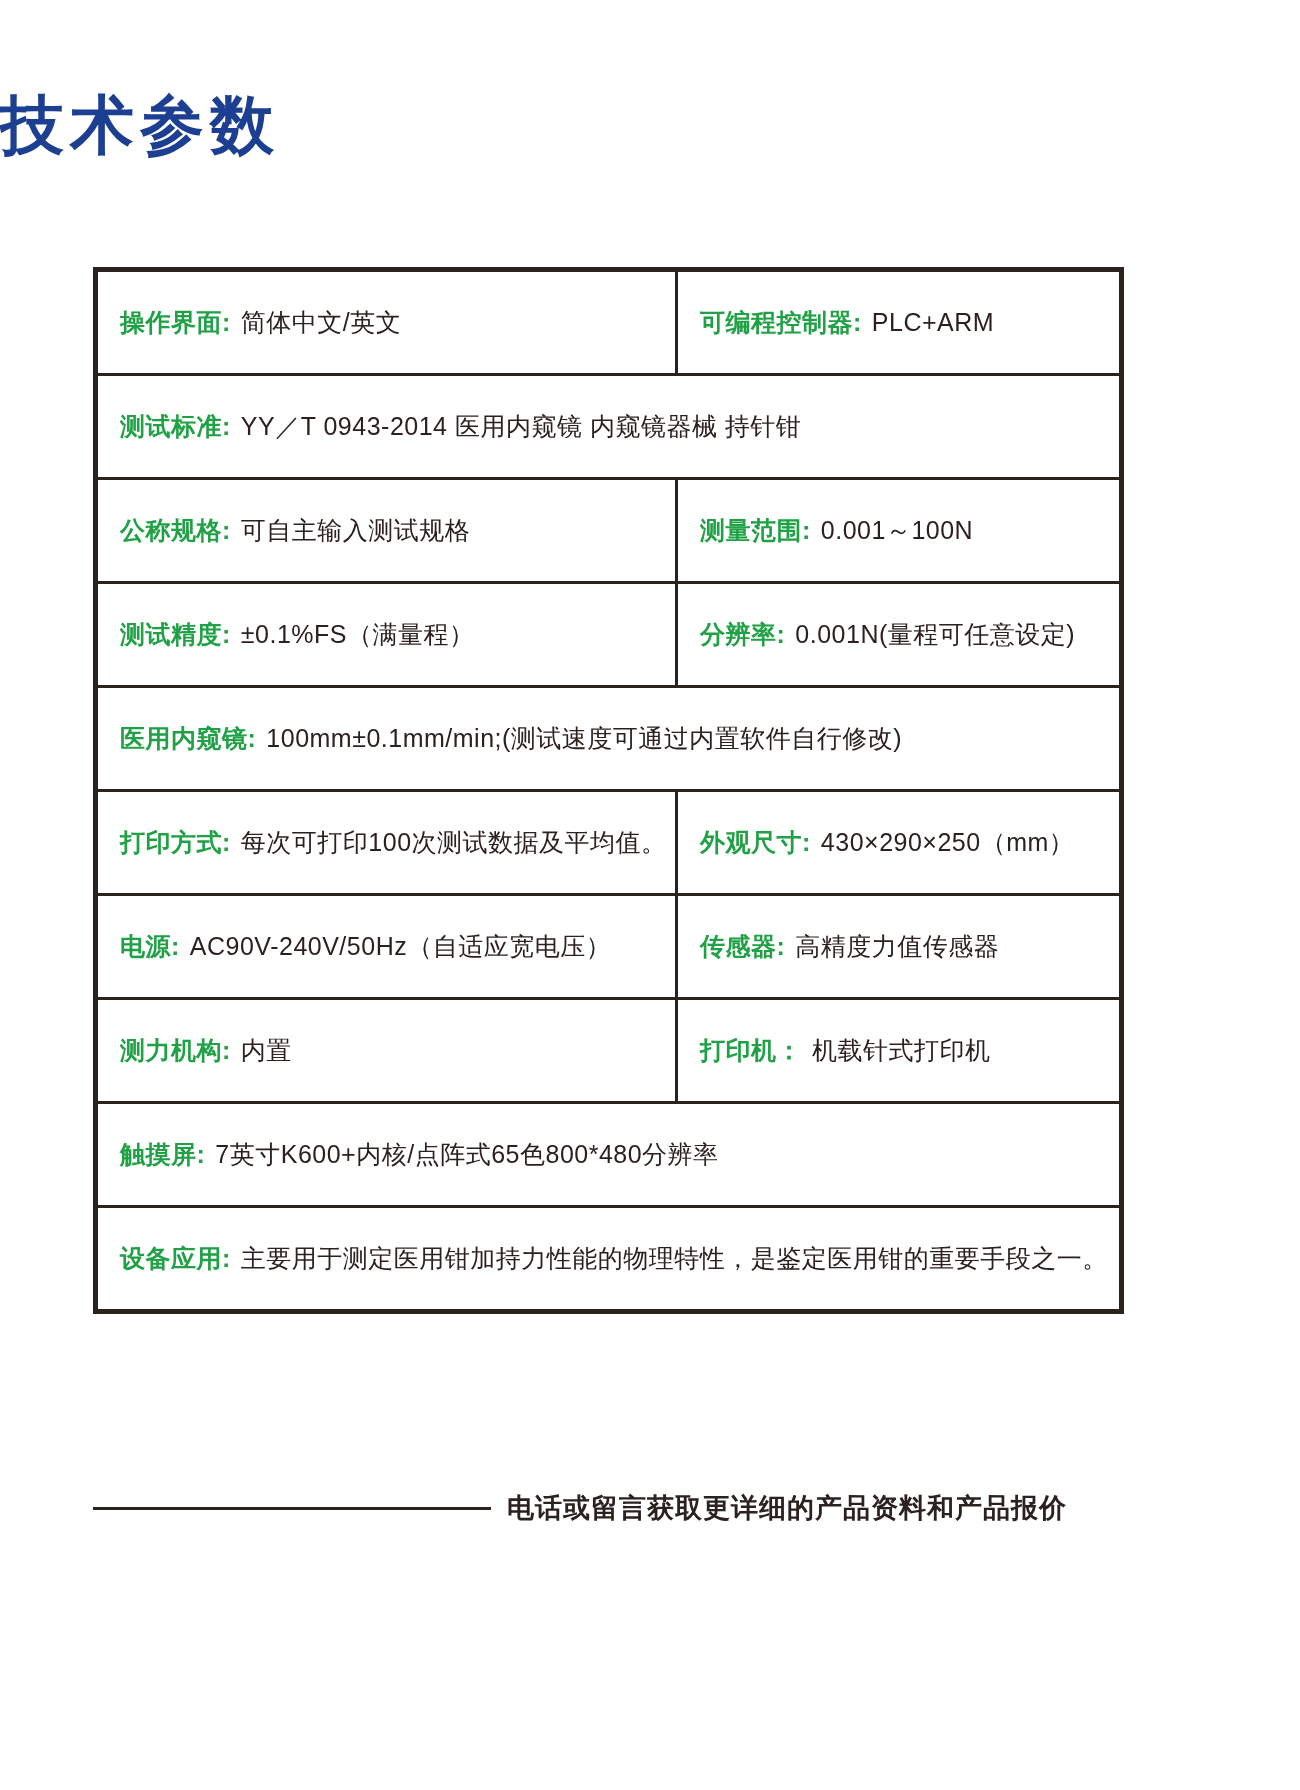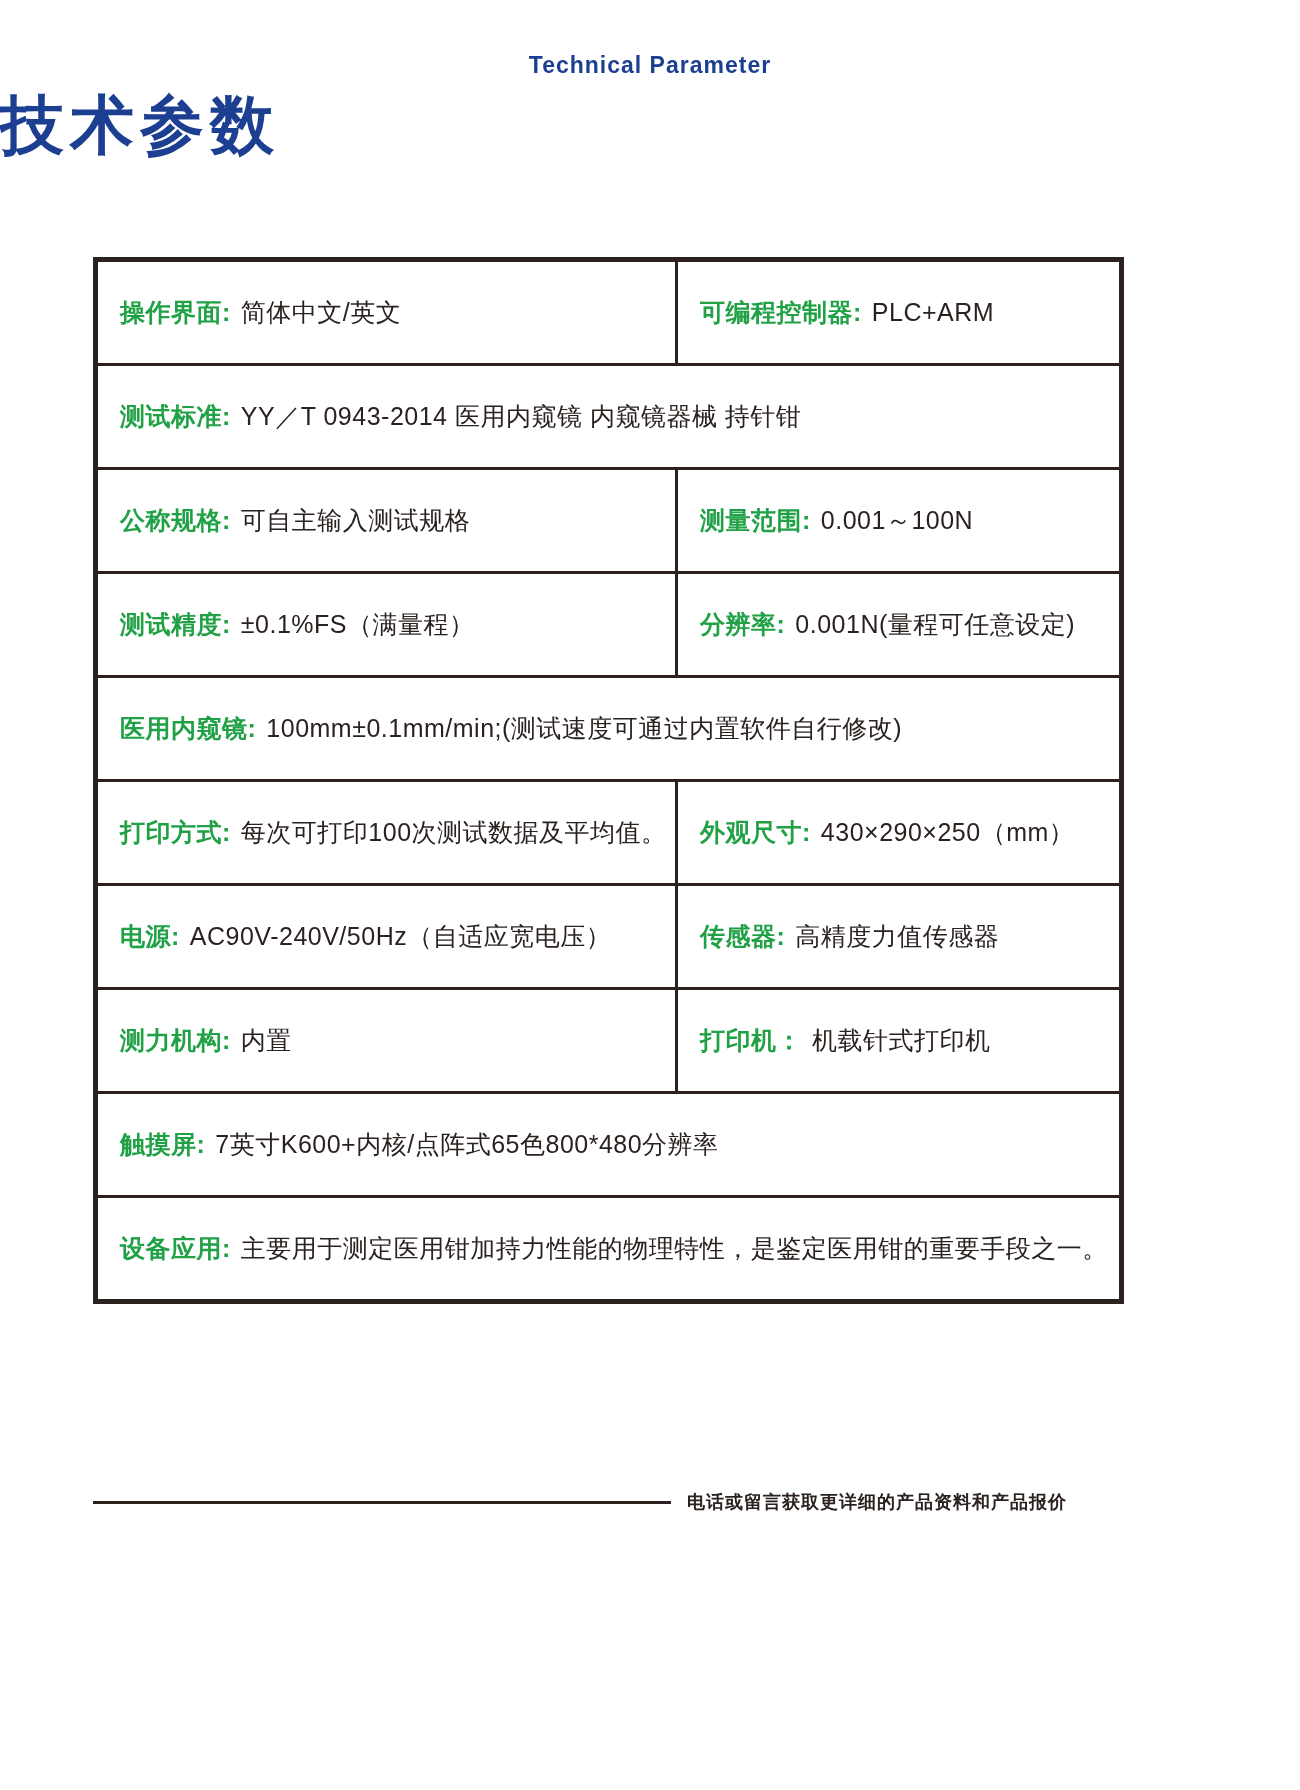--- a/index.html
+++ b/index.html
@@ -29,21 +29,21 @@
     width: 100%;
     text-align: left;
     color: #1d3f92;
     font-size: 64px;
     font-weight: 800;
     letter-spacing: 6px;
   }
   table.spec-table {
     position: absolute;
     left: 93px;
-    top: 257px;
+    top: 267px;
     width: 974px;
     border-collapse: collapse;
     table-layout: fixed;
     padding-left: 35px;
   }
   table.spec-table td {
     border: 3px solid #2b2220;
     height: 101px;
     padding: 0 0 0 22px;
     vertical-align: middle;
@@ -70,33 +70,32 @@
     align-items: center;
     gap: 16px;
   }
   .footer-line {
     flex: 1 1 auto;
     height: 3px;
     background: #2b2220;
   }
   .footer-text {
     flex: 0 0 auto;
-    font-size: 18px;
+    font-size: 27px;
     font-weight: 600;
     color: #2b2220;
     letter-spacing: 1px;
     white-space: nowrap;
   }
 </style>
 </head>
 <body>
 
 <div class="page">
 
-  <div class="title-en">Technical Parameter</div>
   <div class="title-zh">技术参数</div>
 
   <table class="spec-table">
     <tbody>
       <tr>
         <td class="col-left">
           <span class="lbl">操作界面:</span><span class="val">简体中文/英文</span>
         </td>
         <td class="col-right">
           <span class="lbl">可编程控制器:</span><span class="val">PLC+ARM</span>

